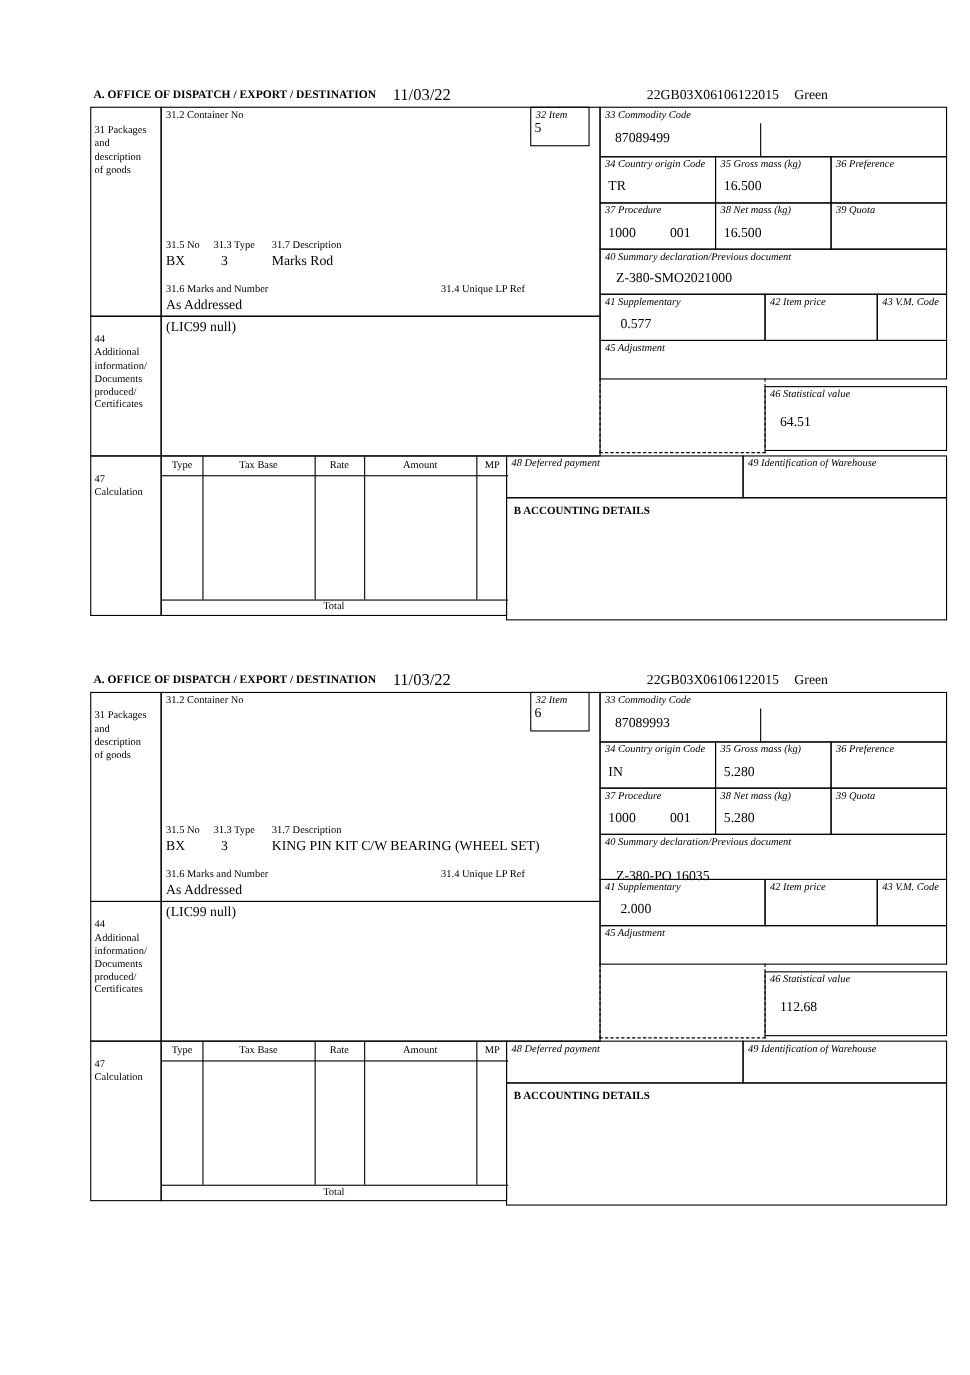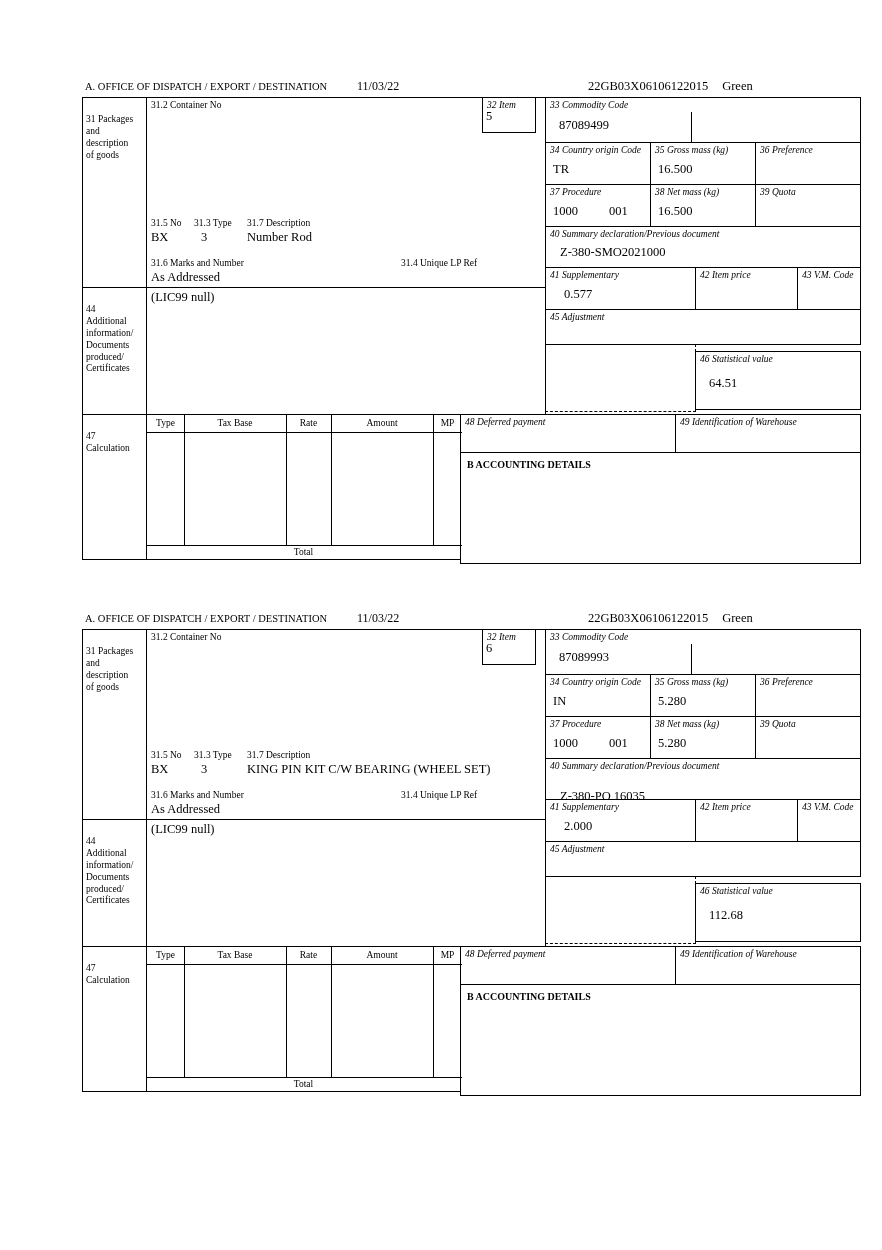--- a/index.html
+++ b/index.html
@@ -2,22 +2,22 @@
 <html><head>
 <meta charset="utf-8">
 <style>
   html,body{margin:0;padding:0;background:#ffffff;}
   body{font-family:"Liberation Serif", serif; color:#000;}
   #page{position:relative;width:882px;height:1250px;background:#fff;overflow:hidden;}
   .section{position:absolute;left:82px;width:780px;height:485px;}
   .section:nth-child(1){top:79px;}
   .section:nth-child(2){top:611px;}
   .sec-header{position:relative;height:18px;}
-  .hdr-office{position:absolute;left:3px;top:2px;font-weight:normal;font-size:10.5px;}
-  .hdr-date{position:absolute;left:275px;top:0;font-size:12px;}
+  .hdr-office{position:absolute;left:3px;top:2px;font-weight:bold;font-size:10.5px;}
+  .hdr-date{position:absolute;left:275px;top:0;font-size:15px;}
   .hdr-ref{position:absolute;left:506px;top:0;font-size:12.5px;}
   .hdr-channel{margin-left:14px;}
   .form{position:absolute;left:0;top:18px;width:780px;height:467px;}
   .box{position:absolute;border:1px solid #000;box-sizing:border-box;}
   .dashed{border:1px dashed #000;border-top:none;}
   .lbl{font-size:9.5px;line-height:1.25;}
   .val{font-size:12.5px;}
   .pre{white-space:pre-line;padding:16px 2px 0 3px;}
   .blk{display:block;padding:2px 0 0 4px;font-style:italic;}
   .bval{position:absolute;font-size:12.5px;}
@@ -54,21 +54,21 @@
       <div class="box pre lbl" style="left:0;top:317px;width:65px;height:146px;">47
 Calculation</div>
 
       <div class="box" style="left:64px;top:0;width:400px;height:191px;">
         <span class="lbl abs" style="left:4px;top:2px;">31.2 Container No</span>
         <span class="lbl abs" style="left:4px;top:120px;">31.5 No</span>
         <span class="lbl abs" style="left:47px;top:120px;">31.3 Type</span>
         <span class="lbl abs" style="left:100px;top:120px;">31.7 Description</span>
         <span class="val abs" style="left:4px;top:132px;">BX</span>
         <span class="val abs" style="left:54px;top:132px;">3</span>
-        <span class="val abs" style="left:100px;top:132px;white-space:nowrap;">Number Rod</span>
+        <span class="val abs" style="left:100px;top:132px;white-space:nowrap;">Marks Rod</span>
         <span class="lbl abs" style="left:4px;top:160px;">31.6 Marks and Number</span>
         <span class="lbl abs" style="left:254px;top:160px;">31.4 Unique LP Ref</span>
         <span class="val abs" style="left:4px;top:172px;">As Addressed</span>
       </div>
 
       <div class="box" style="left:400px;top:0;width:54px;height:36px;">
         <span class="lbl blk">32 Item</span>
         <span class="val abs" style="left:3px;top:11px;">5</span>
       </div>
 

